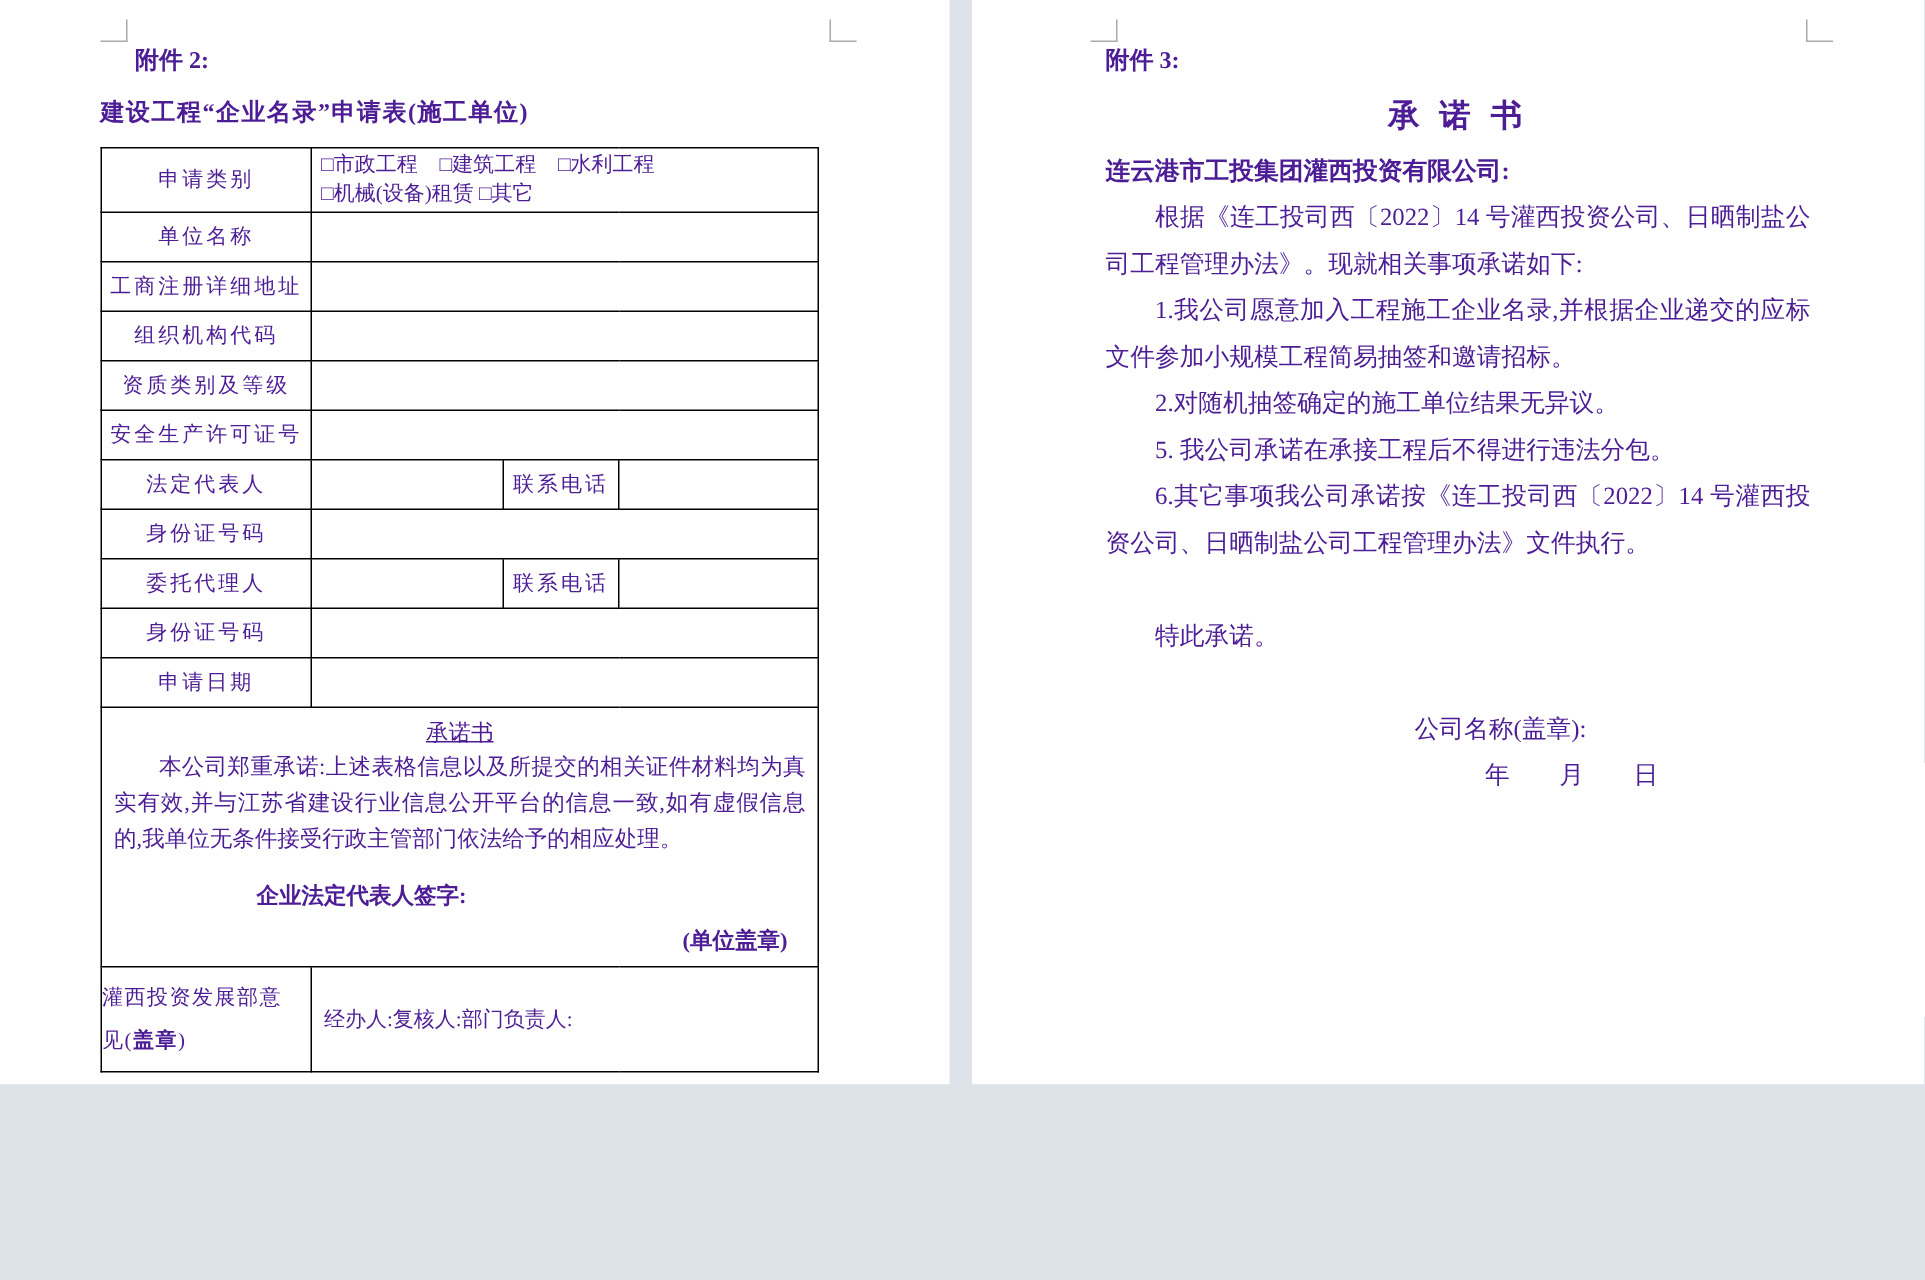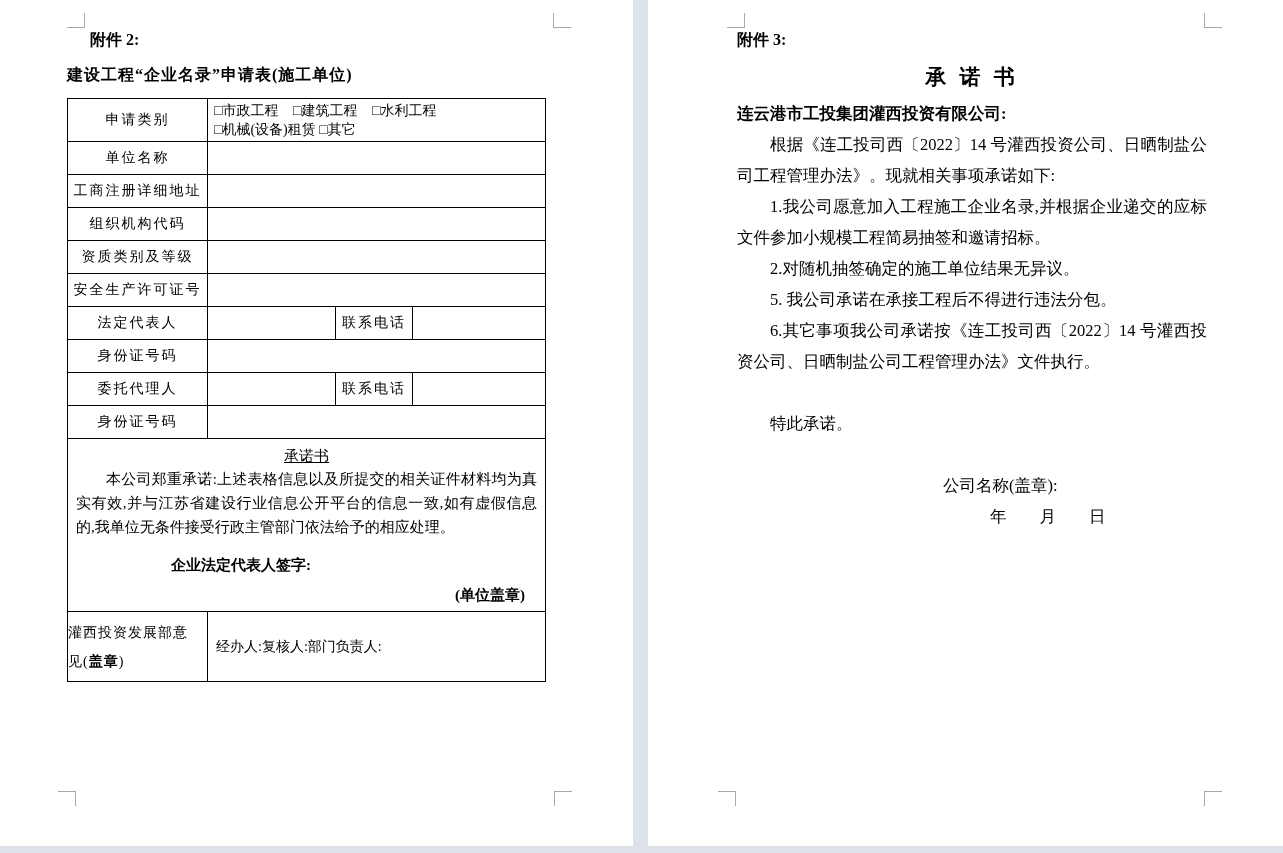--- a/index.html
+++ b/index.html
@@ -1,21 +1,21 @@
 <!DOCTYPE html>
 <html><head>
 <meta charset="utf-8">
 <style>
   * { margin:0; padding:0; box-sizing:border-box; }
   html,body { background:#dde3e9; }
   #viewport {
-    position:relative; width:1283px; height:853px;
+    position:relative; width:1283px; height:723px;
     background:#dde3e9; overflow:hidden;
     font-family:"Liberation Serif","DejaVu Serif",serif;
-    color:#000000;
+    color:#4c1d95;
     padding-left:11px;
   }
   .page { position:absolute; top:0; height:846px; background:#ffffff; }
   .page-left  { left:0;   width:633px; }
   .page-right { left:648px; width:635px; }
 
   
   .crop { position:absolute; width:18px; height:15px; }
   .crop.tl { border-right:1px solid #a9a9a9; border-bottom:1px solid #a9a9a9; }
   .crop.tr { border-left:1px solid #a9a9a9;  border-bottom:1px solid #a9a9a9; }
@@ -123,20 +123,24 @@
         <tr class="r-phone">
           <td class="lab">委托代理人</td>
           <td class="val"></td>
           <td class="lab">联系电话</td>
           <td class="val"></td>
         </tr>
         <tr class="r-single">
           <td class="lab">身份证号码</td>
           <td class="val" colspan="3"></td>
         </tr>
+        <tr class="r-single">
+          <td class="lab">申请日期</td>
+          <td class="val" colspan="3"></td>
+        </tr>
         <tr class="r-promise">
           <td colspan="4">
             <div class="promise-head">承诺书</div>
             <div class="promise-body">本公司郑重承诺:上述表格信息以及所提交的相关证件材料均为真实有效,并与江苏省建设行业信息公开平台的信息一致,如有虚假信息的,我单位无条件接受行政主管部门依法给予的相应处理。</div>
             <div class="promise-sign">企业法定代表人签字:</div>
             <div class="promise-seal">(单位盖章)</div>
           </td>
         </tr>
         <tr class="r-approve">
           <td>

